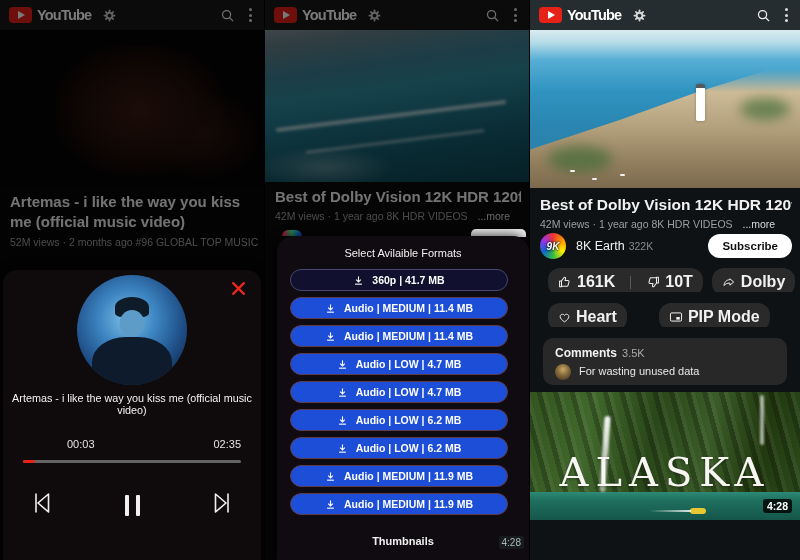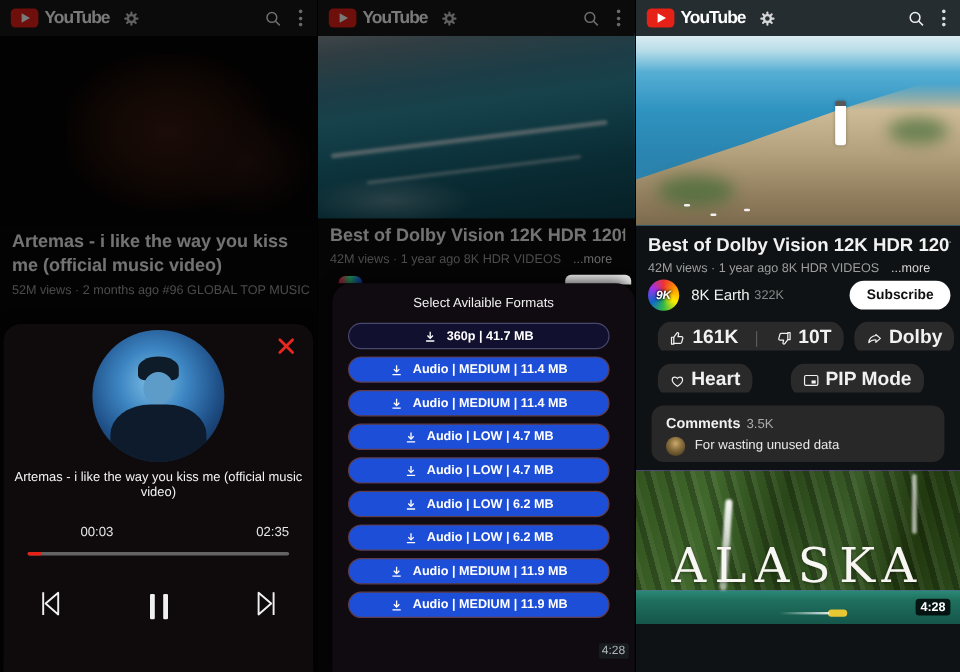--- a/index.html
+++ b/index.html
@@ -133,21 +133,21 @@
 
   .ccard { position: absolute; top: 338px; left: 13px; width: 244px; height: 47px; background: #282828;
       border-radius: 10px; z-index: 2; }
   .chead { position: absolute; top: 8px; left: 12px; font-size: 12px; color: #f1f1f1; font-weight: bold; }
   .ccount { color: #aaa; margin-left: 5px; font-size: 11px; font-weight: normal; }
   .cav { position: absolute; top: 26px; left: 12px; width: 16px; height: 16px; border-radius: 50%;
       background: radial-gradient(circle at 50% 35%, #caa96a 0%, #8a6f3e 40%, #3a2d18 100%); }
   .ctext { position: absolute; top: 27px; left: 36px; font-size: 11px; color: #e8e8e8; }
 
   .nthumb { position: absolute; top: 392px; left: 0; width: 270px; height: 128px; overflow: hidden; z-index: 2;
-      background: #8b5cf6; }
+      background: #000000; }
   .nt-mount { position: absolute; top: 0; left: 0; right: 0; height: 100px;
       background: linear-gradient(100deg,#33541f 0%,#41682c 22%,#2a4719 45%,#3a5c28 65%,#22390f 85%,#2c4a1c 100%); }
   .nt-mount::after { content: ""; position: absolute; inset: 0;
       background: repeating-linear-gradient(75deg, rgba(0,0,0,.22) 0 5px, rgba(255,255,255,.05) 5px 9px, rgba(0,0,0,0) 9px 16px); }
   .nt-water { position: absolute; top: 100px; left: 0; right: 0; bottom: 0;
       background: linear-gradient(180deg,#2c8a76 0%,#1f6f5e 30%,#15564a 100%); }
   .nt-fall1 { position: absolute; top: 24px; left: 72px; width: 6px; height: 76px; border-radius: 3px;
       background: linear-gradient(180deg, rgba(255,255,255,.95), rgba(255,255,255,.5)); filter: blur(1px); transform: rotate(4deg); }
   .nt-fall2 { position: absolute; top: 3px; left: 230px; width: 4px; height: 50px; border-radius: 2px;
       background: rgba(255,255,255,.6); filter: blur(1px); }
@@ -368,20 +368,21 @@
         </div>
         <div class="fmt audio">
           <svg width="11" height="11" viewBox="0 0 24 24" fill="none" stroke="#fff" stroke-width="2.4">
               <path d="M12 3v11"></path>
               <path d="M7 10l5 5 5-5"></path>
               <path d="M4.5 20h15"></path>
             </svg>
           <span>Audio | MEDIUM | 11.9 MB</span>
         </div>
       </div>
+      <div class="f-footer">Thumbnails</div>
     </div>
     <div class="mid-badge">4:28</div>
   </div>
 
   <div class="panel p-right">
     <div class="hdr">
       <div class="logo">
         <div class="logo-mark"></div>
         <span class="logo-word">YouTube</span>
       </div>

